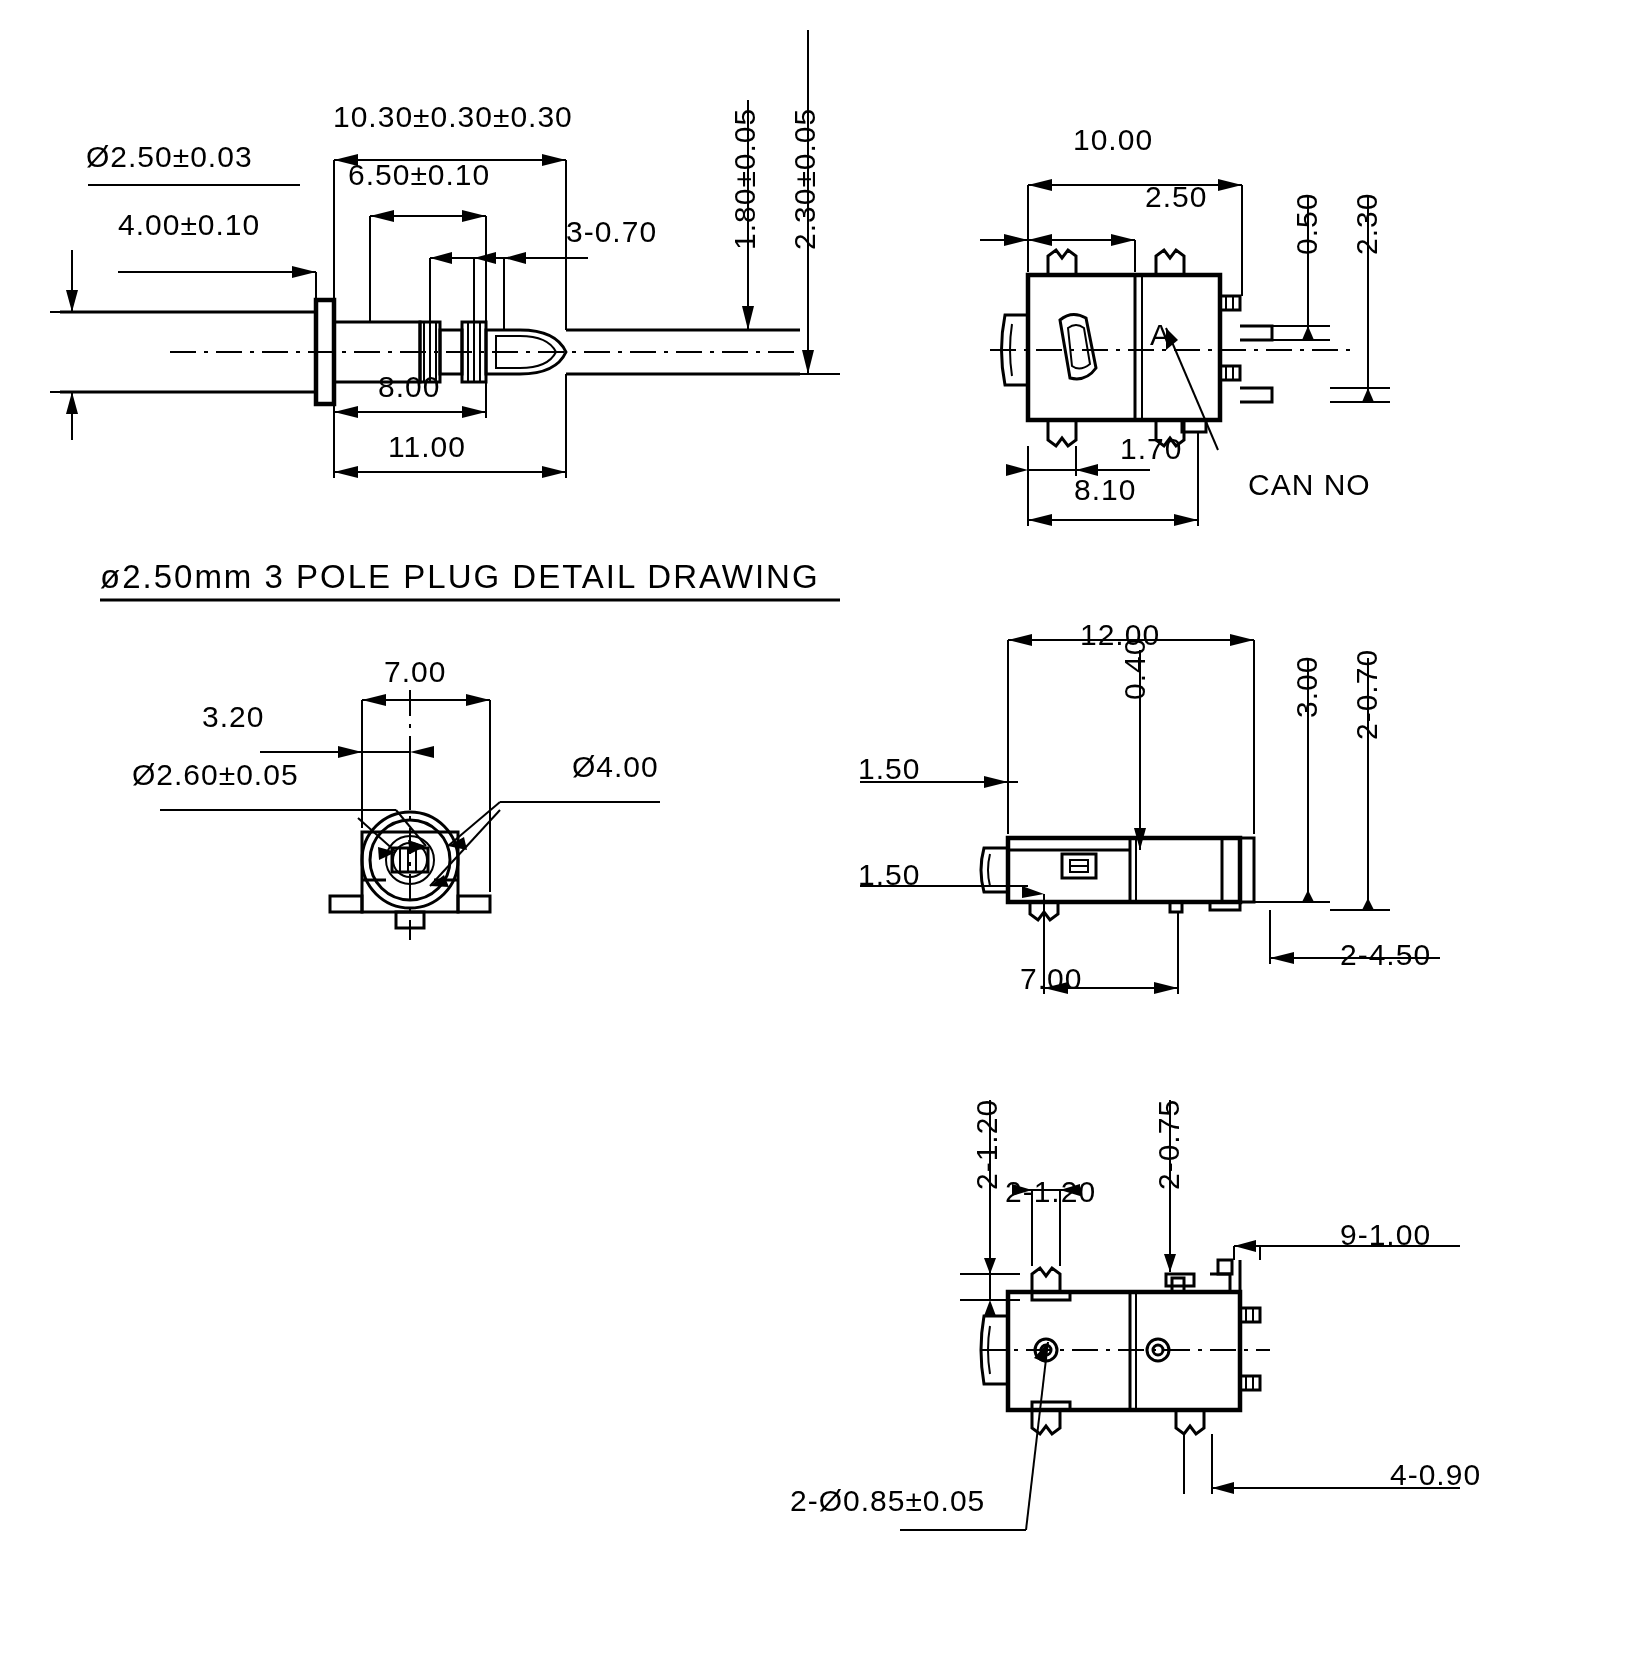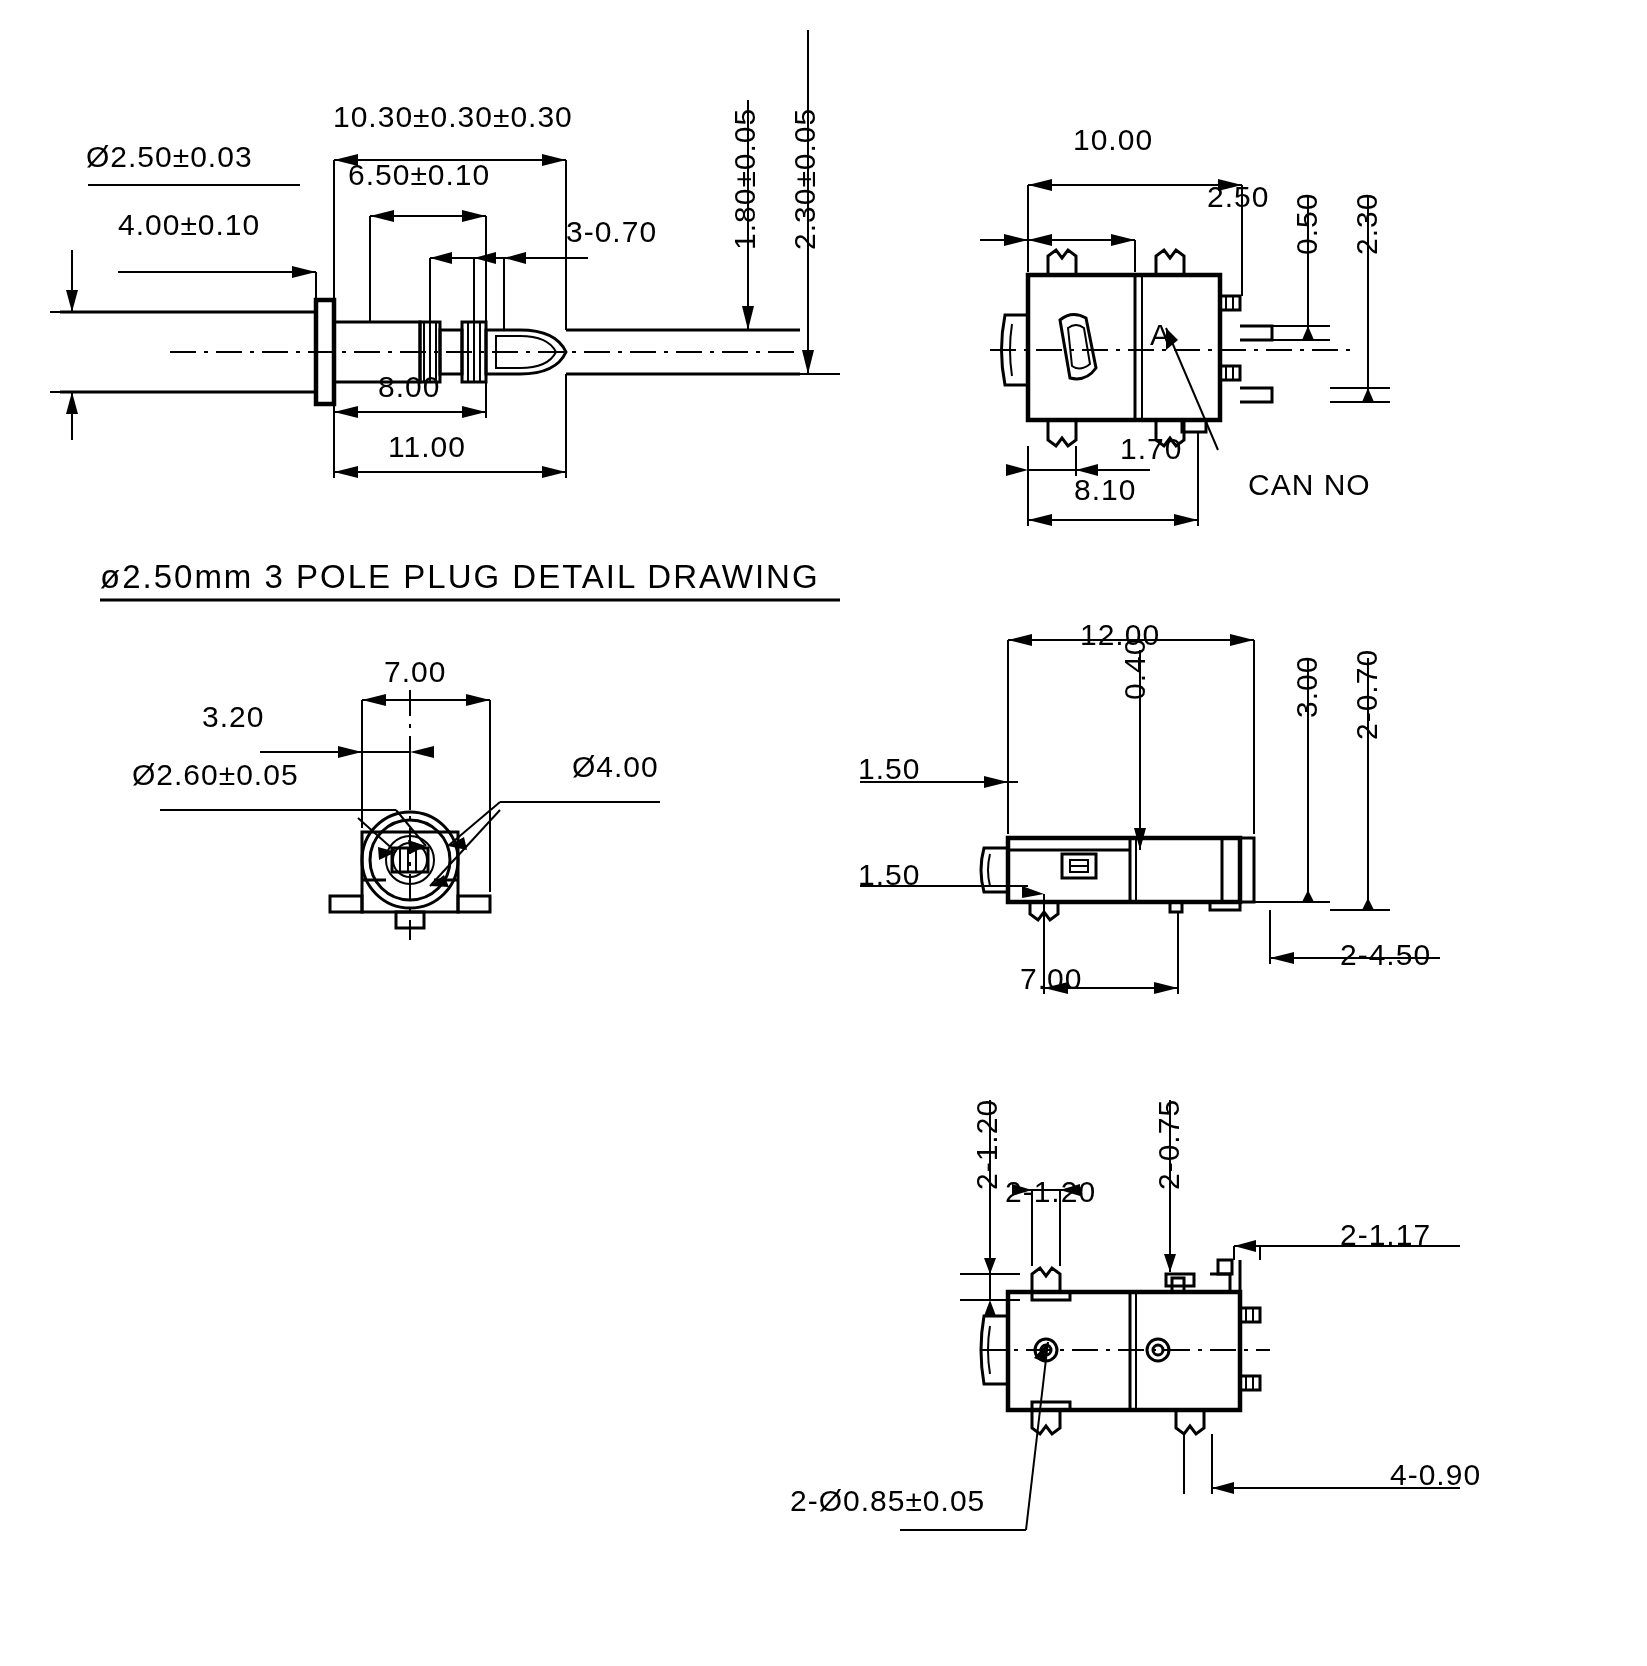--- a/index.html
+++ b/index.html
@@ -196,21 +196,21 @@
   <line class="ln th1" x1="156" y1="436" x2="156" y2="466"></line>
 
   <line class="ln th1" x1="108" y1="510" x2="278" y2="510"></line>
   <path class="fill" d="M108 510 l24 -6 l0 12 Z"></path>
   <path class="fill" d="M278 510 l-24 -6 l0 12 Z"></path>
   <line class="ln th1" x1="108" y1="466" x2="108" y2="516"></line>
   <line class="ln th1" x1="278" y1="422" x2="278" y2="516"></line>
 </svg>
 
 <div class="dim" style="left:1073px;top:123px;">10.00</div>
-<div class="dim" style="left:1207px;top:180px;text-align:center;">2.50</div>
+<div class="dim" style="left:1145px;top:180px;text-align:center;">2.50</div>
 <div class="dim vert" style="left:1290px;top:255px;transform:rotate(-90deg);">0.50</div>
 <div class="dim vert" style="left:1350px;top:255px;transform:rotate(-90deg);">2.30</div>
 <div class="dim" style="left:1120px;top:432px;">1.70</div>
 <div class="dim" style="left:1074px;top:473px;">8.10</div>
 <div class="dim" style="left:1150px;top:318px;">A</div>
 <div class="dim" style="left:1248px;top:468px;">CAN  NO</div>
 
 <svg width="720" height="420" style="left:100px;top:640px;">
 
   <line class="ln dash" x1="310" y1="50" x2="310" y2="300"></line>
@@ -394,15 +394,15 @@
   <line class="ln th1" x1="372" y1="374" x2="372" y2="434"></line>
 
   <line class="ln th1" x1="208" y1="282" x2="186" y2="470"></line>
   <path class="fill" d="M208 282 l-14 16 l12 5 Z"></path>
   <line class="ln th1" x1="186" y1="470" x2="60" y2="470"></line>
 </svg>
 
 <div class="dim vert" style="left:970px;top:1190px;transform:rotate(-90deg);">2-1.20</div>
 <div class="dim" style="left:1005px;top:1175px;">2-1.20</div>
 <div class="dim vert" style="left:1152px;top:1190px;transform:rotate(-90deg);">2-0.75</div>
-<div class="dim" style="left:1340px;top:1218px;">2-1.17</div>
+<div class="dim" style="left:1340px;top:1218px;">9-1.00</div>
 <div class="dim" style="left:1390px;top:1458px;">4-0.90</div>
 <div class="dim" style="left:790px;top:1484px;">2-Ø0.85±0.05</div>
 
 </body></html>

